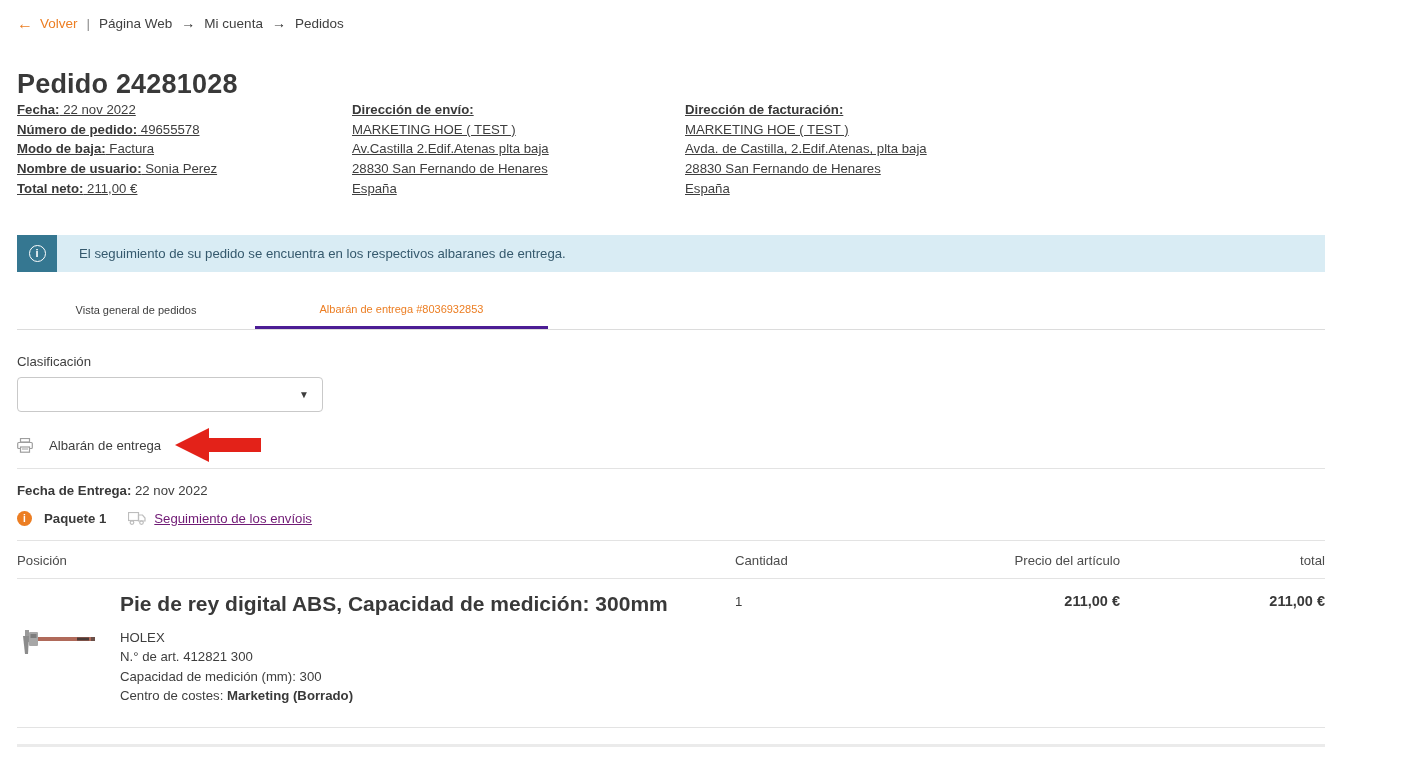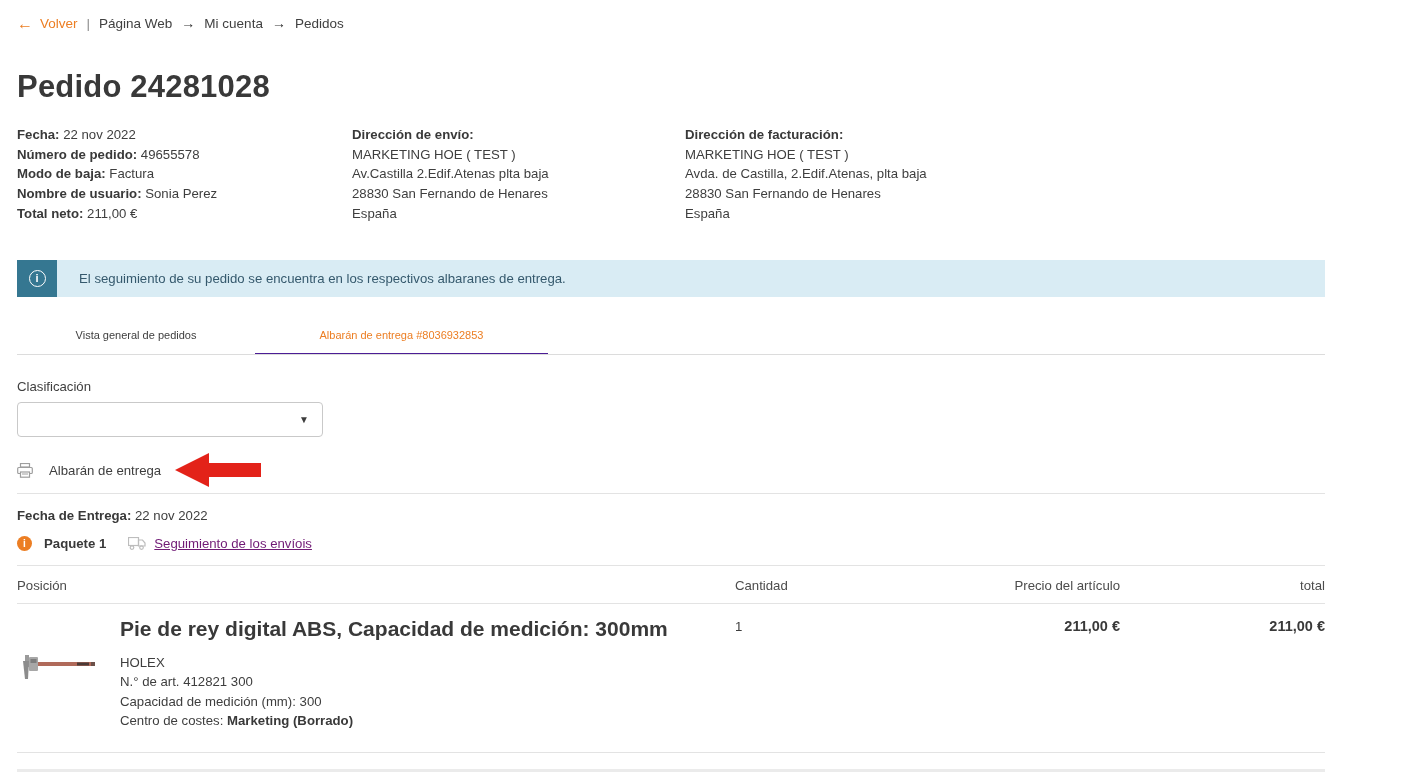--- a/index.html
+++ b/index.html
@@ -9,38 +9,38 @@
 
   
   .breadcrumb { padding-top: 15px; display: flex; align-items: center; gap: 9px; font-size: 13.5px; }
   .back-link { color: #ec7e23; display: flex; align-items: center; gap: 7px; cursor: pointer; text-decoration: none; }
   .back-arrow { font-size: 16px; line-height: 13px; }
   .crumb-sep { color: #8a8a8a; }
   .crumb { color: #404040; cursor: pointer; }
   .crumb-arrow { font-weight: bold; color: #2e2e2e; font-size: 14px; }
 
   
-  .page-title { margin-top: 38px; font-size: 31px; font-weight: bold; color: #393939; letter-spacing: 0.2px; }
-
-  
-  .info-grid { display: grid; grid-template-columns: 335px 333px 1fr; margin-top: 20px; line-height: 19.7px; }
+  .page-title { margin-top: 38px; font-size: 27px; font-weight: bold; color: #393939; letter-spacing: 0.2px; }
+
+  
+  .info-grid { display: grid; grid-template-columns: 335px 333px 1fr; line-height: 19.7px; text-decoration: underline; }
   .info-row b, .addr-title { font-weight: bold; color: #393939; }
 
   
   .banner { margin-top: 36px; height: 37px; background: #d9ecf4; display: flex; align-items: center; }
   .banner-icon-box { width: 40px; height: 37px; background: #357791; display: flex; align-items: center; justify-content: center; flex: 0 0 40px; }
   .info-circle-outline { width: 17px; height: 17px; border: 1.6px solid #fff; border-radius: 50%; color: #fff; font-size: 11px; font-weight: bold; display: flex; align-items: center; justify-content: center; }
   .banner-text { margin-left: 22px; color: #35596d; }
 
   
   .tabs { margin-top: 20px; display: flex; border-bottom: 1px solid #dcdcdc; }
   .tab { height: 37px; display: flex; align-items: center; justify-content: center; font-size: 11px; cursor: pointer; color: #3e3e3e; }
   .tab-1 { width: 238px; }
   .tab-2 { width: 293px; }
-  .tab.active { color: #ec7e23; border-bottom: 1px solid #4c1d95; margin-bottom: -1px; }
+  .tab.active { color: #ec7e23; border-bottom: 3px solid #4c1d95; margin-bottom: -1px; }
 
   
   .filter { margin-top: 24px; }
   .select-box { margin-top: 8px; width: 306px; height: 35px; border: 1px solid #c9c9c9; border-radius: 4px; display: flex; align-items: center; justify-content: space-between; padding: 0 13px; cursor: pointer; background: #fff; }
   .select-caret { font-size: 10px; color: #3c3c3c; }
 
   
   .print-row { margin-top: 21px; position: relative; height: 26px; display: flex; align-items: center; }
   .print-label { margin-left: 16px; cursor: pointer; }
   .red-arrow { position: absolute; left: 158px; top: -6px; }

